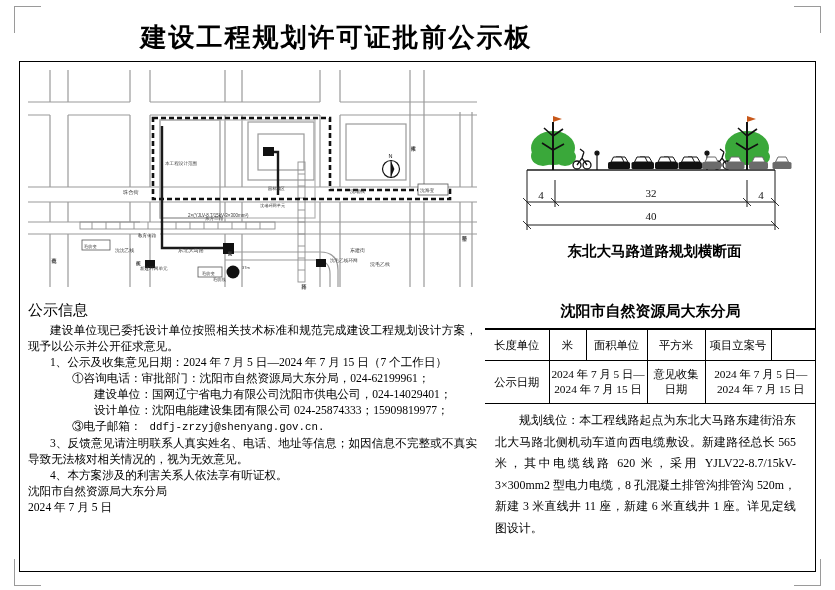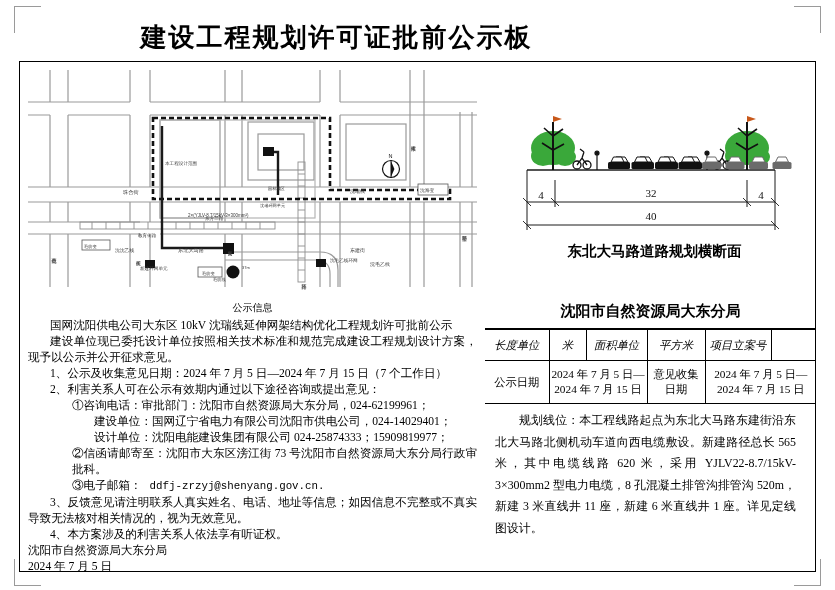--- a/index.html
+++ b/index.html
@@ -23,36 +23,36 @@
 
   
   .map{position:absolute;left:0;top:0;width:465px;height:233px;overflow:hidden;}
 
   
   .xsec{position:absolute;left:465px;top:0;width:331px;height:233px;overflow:hidden;}
   .xsec-cap{position:absolute;left:4px;top:180px;width:331px;text-align:center;font-size:14.5px;font-weight:700;}
 
   
   .notice{position:absolute;left:0;top:233px;width:465px;height:278px;padding:5px 8px 0 8px;box-sizing:border-box;}
-  .notice-title{text-align:center;font-size:10px;margin:1px 0 3px 0;}
+  .notice-title{text-align:left;font-size:15px;margin:1px 0 3px 0;}
   .notice p{margin:0 0 0.5px 0;font-size:11.6px;line-height:15.6px;text-align:justify;}
   .ind1{text-indent:22px;}
   .ind2{padding-left:22px;text-indent:0;}
   .ind3{padding-left:44px;text-indent:0;}
   .ind4{padding-left:66px;text-indent:0;}
   .right-al{text-align:right;padding-right:52px;}
   .right-al2{text-align:right;padding-right:78px;}
   .mono-mail{font-family:"Liberation Mono","DejaVu Sans Mono",monospace;font-size:10.8px;margin-left:8px;}
 
   
   .rpanel{position:absolute;left:465px;top:233px;width:331px;height:278px;box-sizing:border-box;}
   .bureau{height:33px;line-height:33px;text-align:center;font-size:15px;font-weight:700;border-bottom:1.2px solid #000;}
   .tbl{width:100%;border-collapse:collapse;table-layout:fixed;}
   .tbl td{border:1.1px solid #000;font-size:11.3px;text-align:center;padding:2px 1px;line-height:15px;}
-  .tbl tr.r1 td{height:26px;font-style:italic;}
+  .tbl tr.r1 td{height:26px;}
   .tbl tr.r2 td{height:38px;}
   .tbl td.edgeL{border-left:none;}
   .tbl td.edgeR{border-right:none;}
   .desc{padding:6px 20px 0 10px;font-size:11.9px;line-height:21.5px;text-align:justify;text-indent:24px;}
 </style>
 </head>
 <body>
 
 <div class="page">
 
@@ -278,28 +278,25 @@
           <line x1="42" y1="163" x2="290" y2="163"></line>
           <path d="M38 159 L46 167 M286 159 L294 167" stroke-width="0.9"></path>
         </g>
         <text x="166" y="158" font-family="Liberation Serif, serif" font-size="11" fill="#111" text-anchor="middle">40</text>
       </svg>
       <div class="xsec-cap">东北大马路道路规划横断面</div>
     </div>
 
     <div class="notice">
       <div class="notice-title">公示信息</div>
-      <p class="ind1">国网沈阳供电公司大东区 10kV 沈瑞线延伸网架结构优化工程规划许可批前公示</p>
       <p class="ind1">建设单位现已委托设计单位按照相关技术标准和规范完成建设工程规划设计方案，现予以公示并公开征求意见。</p>
       <p class="ind2">1、公示及收集意见日期：2024 年 7 月 5 日—2024 年 7 月 15 日（7 个工作日）</p>
-      <p class="ind2">2、利害关系人可在公示有效期内通过以下途径咨询或提出意见：</p>
       <p class="ind3">①咨询电话：审批部门：沈阳市自然资源局大东分局，024-62199961；</p>
       <p class="ind4">建设单位：国网辽宁省电力有限公司沈阳市供电公司，024-14029401；</p>
       <p class="ind4">设计单位：沈阳电能建设集团有限公司 024-25874333；15909819977；</p>
-      <p class="ind3">②信函请邮寄至：沈阳市大东区滂江街 73 号沈阳市自然资源局大东分局行政审批科。</p>
       <p class="ind3"><span>③电子邮箱：</span><span class="mono-mail">ddfj-zrzyj@shenyang.gov.cn.</span></p>
       <p class="ind1">3、反馈意见请注明联系人真实姓名、电话、地址等信息；如因信息不完整或不真实导致无法核对相关情况的，视为无效意见。</p>
       <p class="ind2">4、本方案涉及的利害关系人依法享有听证权。</p>
       <p class="right-al">沈阳市自然资源局大东分局</p>
       <p class="right-al2">2024 年 7 月 5 日</p>
     </div>
 
     <div class="rpanel">
       <div class="bureau">沈阳市自然资源局大东分局</div>
       <table class="tbl">

